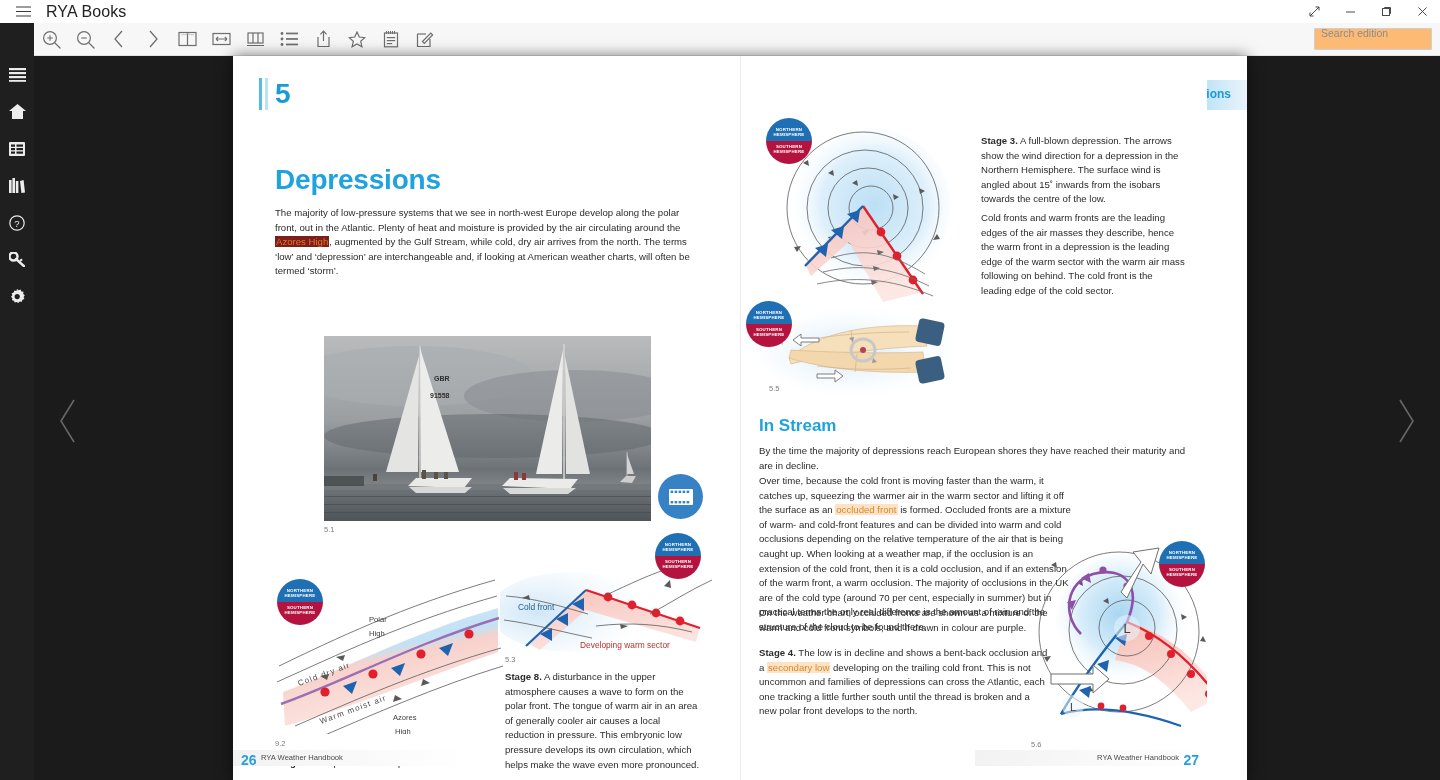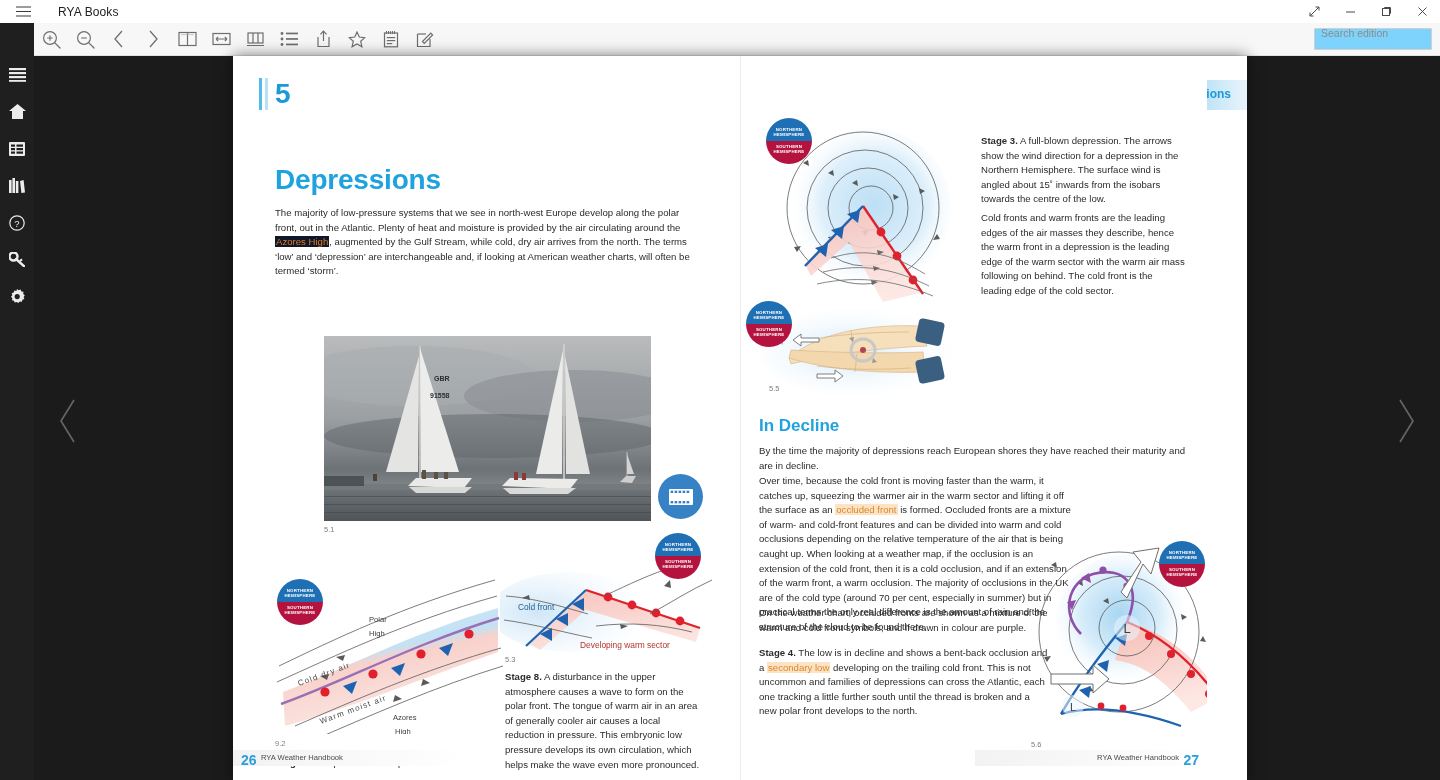--- a/index.html
+++ b/index.html
@@ -18,21 +18,21 @@
   }
   .hamburger {
     width: 46px; height: 23px;
     display: flex; align-items: center; justify-content: center;
     cursor: pointer;
   }
   .hamburger span {
     display: block; width: 15px; height: 1.5px; background: #3a3a3a;
     box-shadow: 0 -4.5px 0 #3a3a3a, 0 4.5px 0 #3a3a3a;
   }
-  .app-title { font-size: 12px; color: #222; margin-left: 12px; letter-spacing: .1px; }
+  .app-title { font-size: 16px; color: #222; margin-left: 0px; letter-spacing: .1px; }
   .win-ctrls { position: absolute; right: 0; top: 0; height: 23px; display: flex; }
   .win-btn {
     width: 36px; height: 23px; display: flex; align-items: center; justify-content: center;
     font-size: 12px; color: #4a4a4a; cursor: pointer;
   }
   .win-btn svg { display: block; }
 
   
   .toolbar {
     position: absolute; top: 23px; left: 34px; width: 1406px; height: 33px;
@@ -42,21 +42,21 @@
   }
   .tb-btn {
     width: 34px; height: 33px;
     display: flex; align-items: center; justify-content: center;
     cursor: pointer;
   }
   .tb-btn svg { display: block; }
   .searchbox {
     position: absolute; right: 8px; top: 5px;
     width: 118px; height: 22px;
-    border: 1px solid #cfcfcf; background: #7dd3fc; border-radius: 1px;
+    border: 1px solid #cfcfcf; background: #fdba74; border-radius: 1px;
     display: flex; align-items: center; padding: 0 4px 12px 6px;
   }
   .searchbox input {
     border: none; outline: none; flex: 1;
     font-size: 10.5px; color: #555; font-family: "Liberation Sans", sans-serif;
     background: transparent;
   }
   .searchbox input::placeholder { color: #8c8c8c; }
 
   
@@ -120,21 +120,21 @@
   h1.title {
     position: absolute; top: 108px; left: 42px;
     font-size: 28px; color: #1fa3de; font-weight: bold; letter-spacing: -.2px;
   }
   h2.sub {
     font-size: 17px; color: #1fa3de; font-weight: bold;
   }
   p.body {
     font-size: 9.6px; line-height: 14.6px; color: #2b2b2b;
   }
-  .hl-orange { background: #0f172a; color: #e07b1e; padding: 0 1px; }
+  .hl-orange { background: #7f1d1d; color: #e07b1e; padding: 0 1px; }
   .hl-orange2 { background: #fde2c4; color: #d98a2b; padding: 0 1px; }
   .fignum { font-size: 7.5px; color: #7d7d7d; }
   .stagelead { font-weight: bold; }
 
   
   .photo {
     position: absolute; left: 91px; top: 280px; width: 327px; height: 185px;
     overflow: hidden; background: #8d8f90;
   }
   .photo svg { display:block; }
@@ -730,21 +730,21 @@
           <path d="M114 56 l4 4 l-5 1 z" fill="#9a9a9a"></path>
         </g>
         <g fill="#ffffff" stroke="#6f6f6f" stroke-width=".9">
           <path d="M60 36 l-18 0 l0 -4 l-8 6 l8 6 l0 -4 l18 0 z"></path>
           <path d="M58 72 l18 0 l0 -4 l8 6 l-8 6 l0 -4 l-18 0 z"></path>
         </g>
       </svg>
       <div class="fignum" style="position:absolute;left:28px;top:328px">5.5</div>
 
 
-      <h2 class="sub" style="position:absolute;left:18px;top:360px">In Decline</h2>
+      <h2 class="sub" style="position:absolute;left:18px;top:360px">In Stream</h2>
 
       <p class="body" style="position:absolute;left:18px;top:388px;width:430px">By the time the majority of depressions reach European shores they have reached their maturity and are in decline.</p>
 
       <p class="body" style="position:absolute;left:18px;top:418px;width:312px">
         <span>Over time, because the cold front is moving faster than the warm, it catches up, squeezing the warmer air in the warm sector and lifting it off the surface as an </span><span class="hl-orange2">occluded front</span><span> is formed. Occluded fronts are a mixture of warm- and cold-front features and can be divided into warm and cold occlusions depending on the relative temperature of the air that is being caught up. When looking at a weather map, if the occlusion is an extension of the cold front, then it is a cold occlusion, and if an extension of the warm front, a warm occlusion. The majority of occlusions in the UK are of the cold type (around 70 per cent, especially in summer) but in practical terms the only real difference is the amount of rain and the structure of the cloud to be found there.</span>
       </p>
 
       <p class="body" style="position:absolute;left:18px;top:550px;width:300px">On the weather chart, occluded fronts are shown as a mixture of the warm and cold front symbols, and if drawn in colour are purple.</p>
 
       <p class="body" style="position:absolute;left:18px;top:590px;width:290px">

